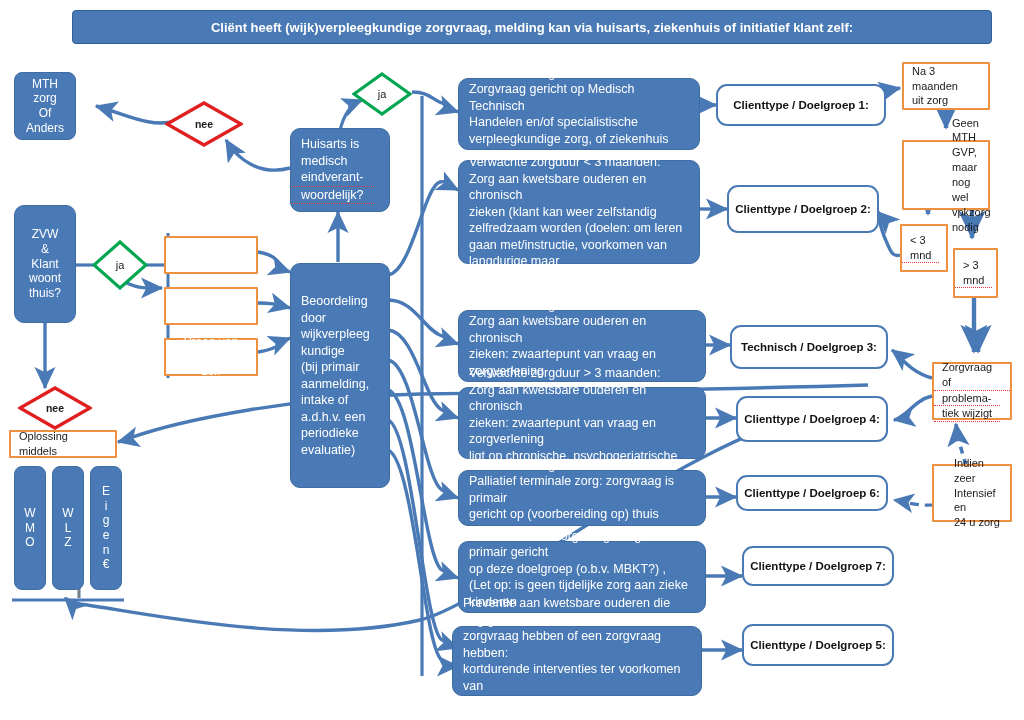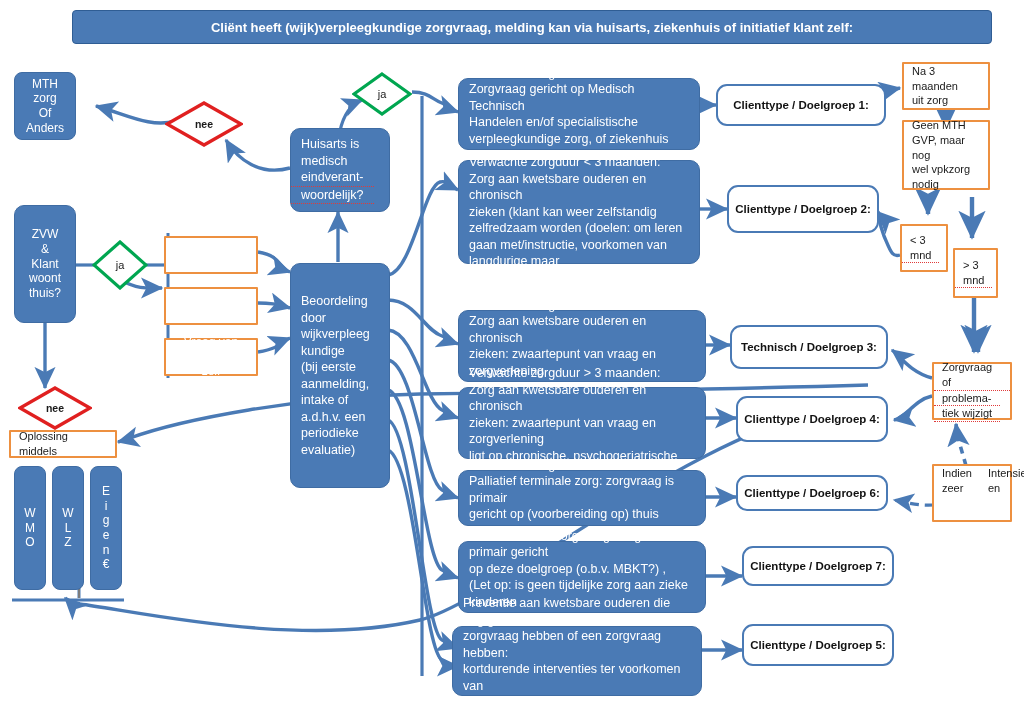--- a/index.html
+++ b/index.html
@@ -240,21 +240,21 @@
     <span class="tx">medisch</span>
     <span class="tx u">eindverant-</span>
     <span class="tx u">woordelijk?</span>
   </div>
 
   <div class="node blue" style="left:290px;top:263px;width:100px;height:225px;flex-direction:column;justify-content:center;align-items:flex-start;">
     <span class="tx">Beoordeling</span>
     <span class="tx">door</span>
     <span class="tx">wijkverpleeg</span>
     <span class="tx">kundige</span>
-    <span class="tx">(bij  eerste</span>
+    <span class="tx">(bij  primair</span>
     <span class="tx">aanmelding,</span>
     <span class="tx">intake of</span>
     <span class="tx">a.d.h.v. een</span>
     <span class="tx">periodieke</span>
     <span class="tx">evaluatie)</span>
   </div>
 
   <div class="node blue" style="left:458px;top:78px;width:242px;height:72px;flex-direction:column;justify-content:center;align-items:flex-start;">
     <span class="tx">Verwachte zorgduur &lt; 3 maanden:</span>
     <span class="tx">Zorgvraag gericht op Medisch Technisch</span>
@@ -325,21 +325,21 @@
   </div>
   <div class="node wbox" style="left:742px;top:624px;width:152px;height:42px;">
     <span class="tx">Clienttype / Doelgroep 5:</span>
   </div>
 
   <div class="node obox" style="left:902px;top:62px;width:88px;height:48px;flex-direction:column;justify-content:center;align-items:flex-start;">
     <span class="tx">Na 3 maanden</span>
     <span class="tx">uit zorg</span>
   </div>
 
-  <div class="node obox" style="left:902px;top:120px;width:88px;height:70px;flex-direction:column;justify-content:center;align-items:flex-start;">
+  <div class="node obox" style="left:902px;top:140px;width:88px;height:70px;flex-direction:column;justify-content:center;align-items:flex-start;padding-left:40px;">
     <span class="tx">Geen MTH</span>
     <span class="tx">GVP, maar nog</span>
     <span class="tx">wel vpkzorg</span>
     <span class="tx">nodig</span>
   </div>
 
   <div class="node obox" style="left:900px;top:224px;width:48px;height:48px;flex-direction:column;justify-content:center;align-items:flex-start;">
     <span class="tx">&lt; 3</span>
     <span class="tx u">mnd</span>
   </div>
@@ -348,19 +348,19 @@
     <span class="tx">&gt; 3</span>
     <span class="tx u">mnd</span>
   </div>
 
   <div class="node obox" style="left:932px;top:362px;width:80px;height:58px;flex-direction:column;justify-content:center;align-items:flex-start;">
     <span class="tx u">Zorgvraag of</span>
     <span class="tx u">problema-</span>
     <span class="tx u">tiek wijzigt</span>
   </div>
 
-  <div class="node obox" style="left:932px;top:464px;width:80px;height:58px;flex-direction:row;align-items:flex-start;">
+  <div class="node obox" style="left:932px;top:464px;width:80px;height:58px;flex-direction:column;justify-content:center;align-items:flex-start;padding-left:12px;">
     <span class="tx">Indien zeer</span>
     <span class="tx">Intensief en</span>
     <span class="tx">24 u zorg</span>
   </div>
 
 </div>
 
 </body></html>

